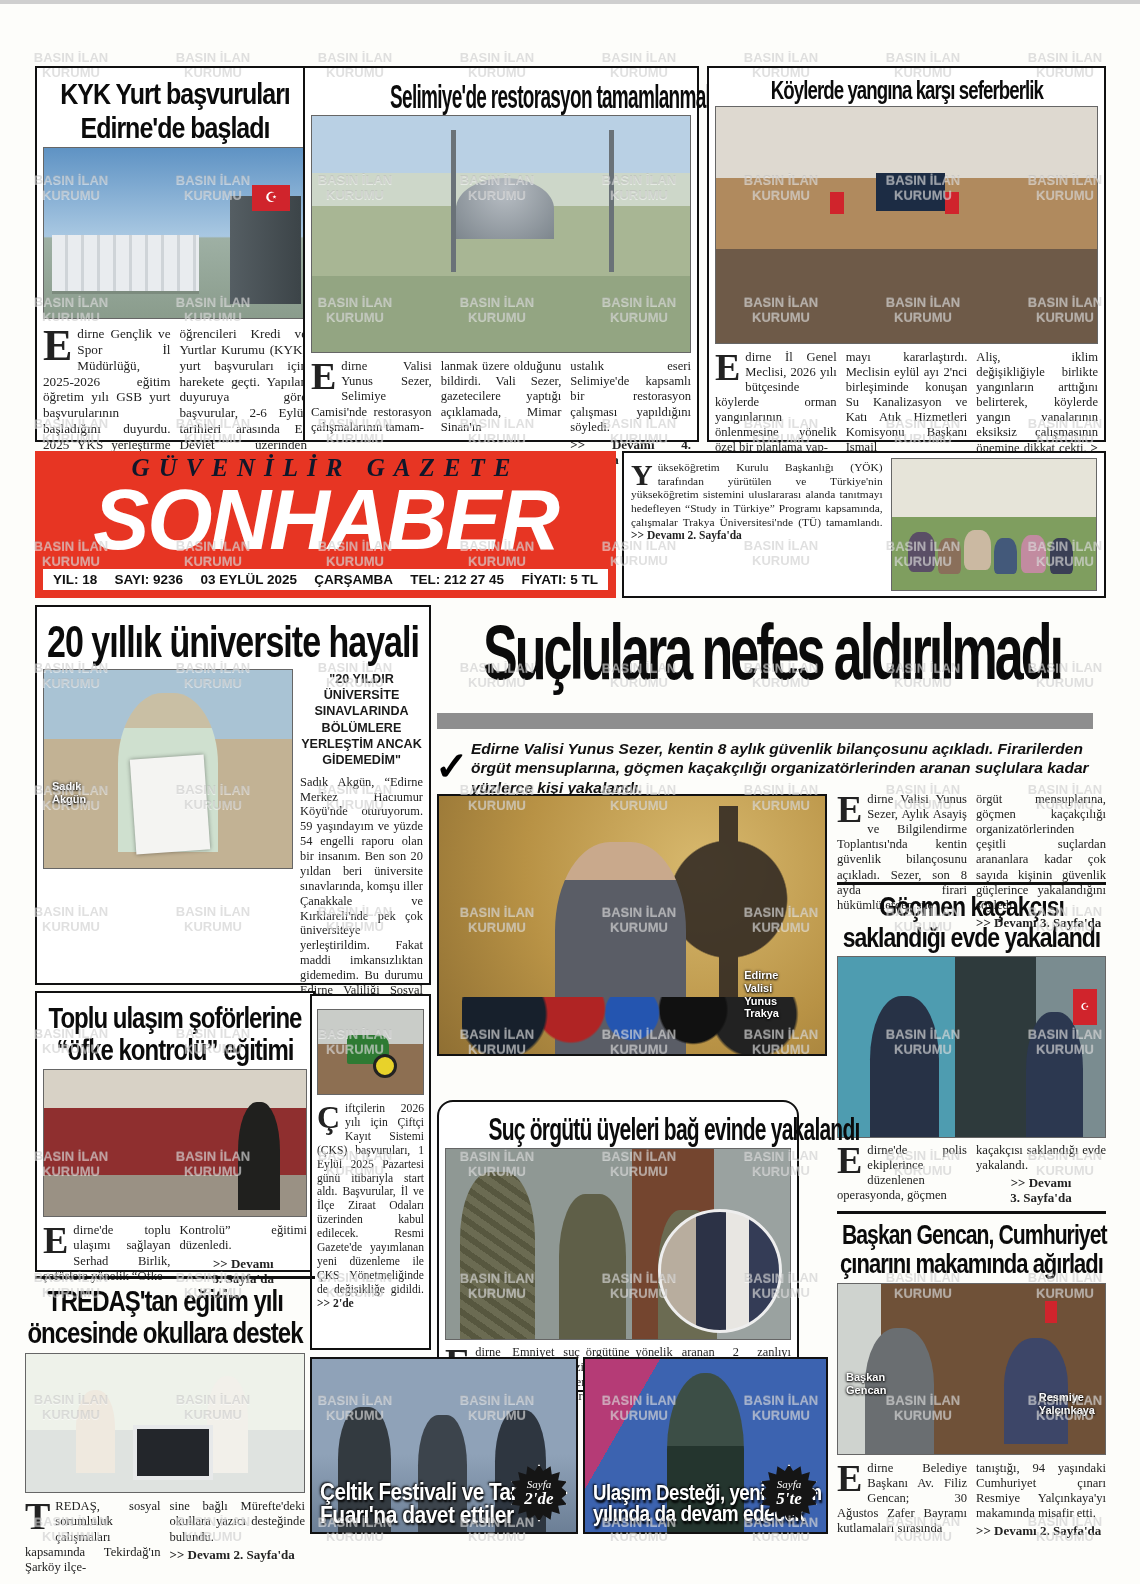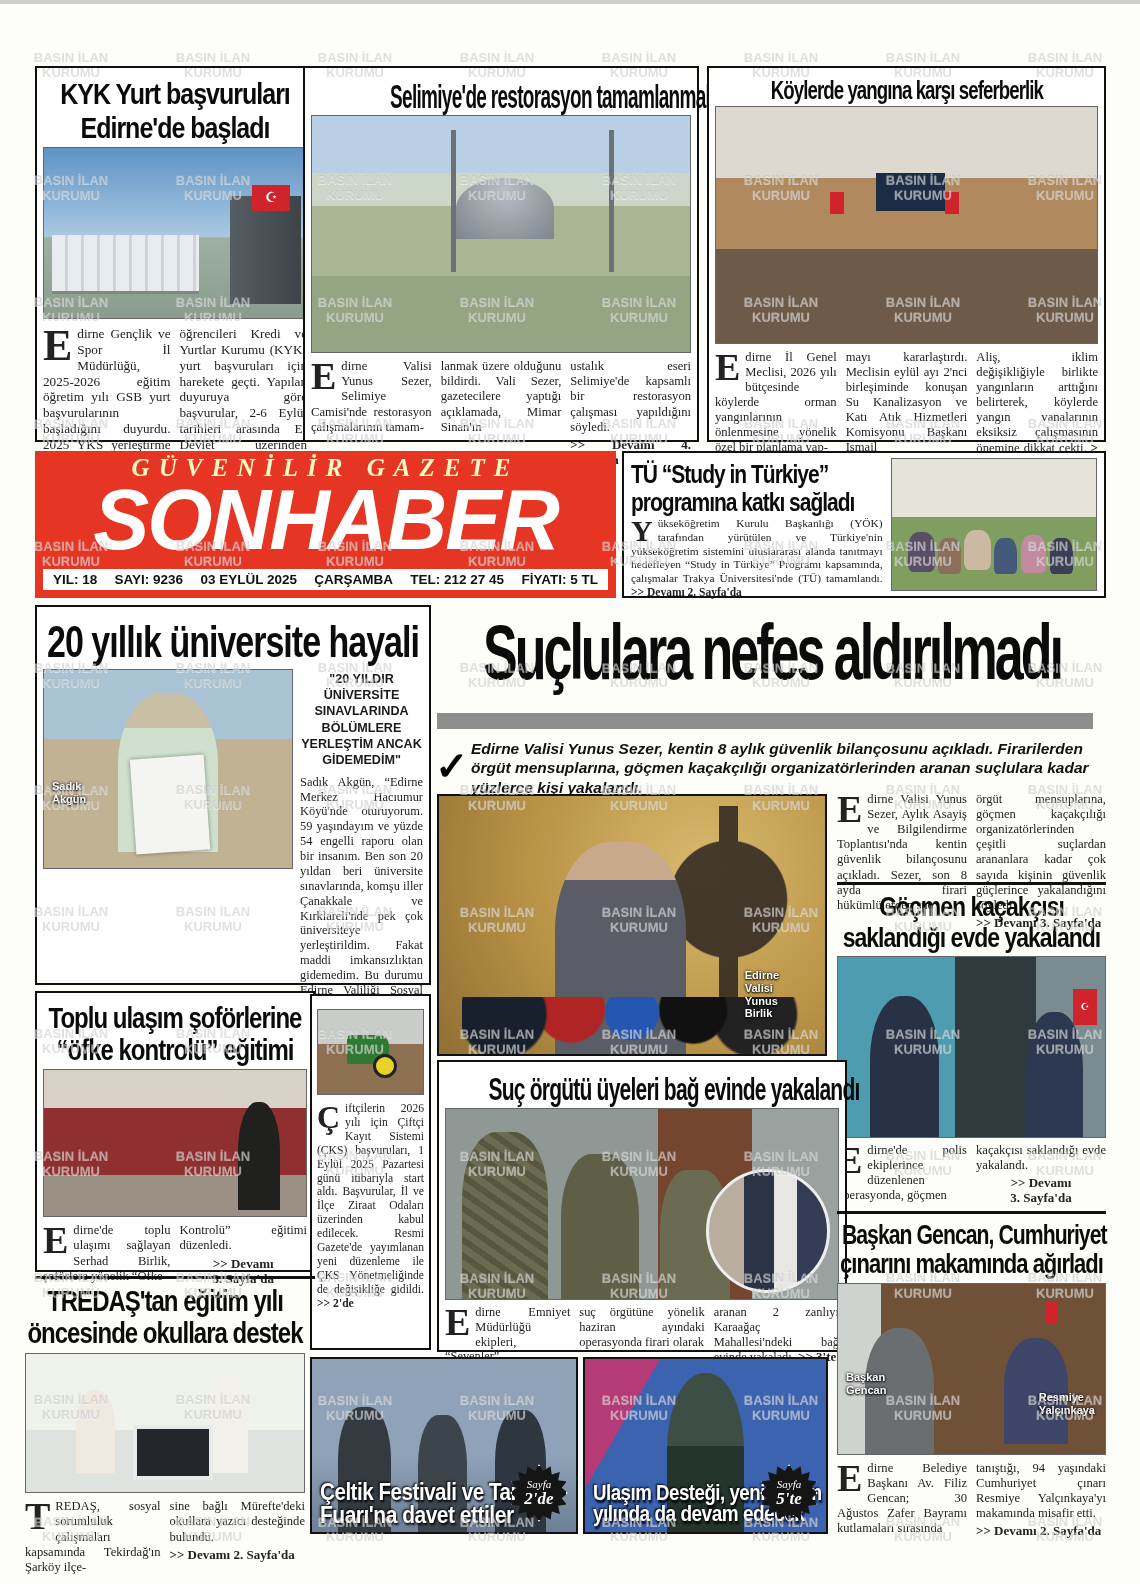--- a/index.html
+++ b/index.html
@@ -94,21 +94,21 @@
       box-shadow:78px 6px 0 -2px #3c444c,156px 2px 0 -1px #2e3640;}
   .ph-ula{background:linear-gradient(120deg,#b53b76 0 22%,#3c63b0 22% 100%);}
   .ph-ula .wom{position:absolute;left:34%;top:8%;width:32%;height:92%;border-radius:48% 48% 0 0;
       background:linear-gradient(180deg,#3c4e46 0 46%,#24352e 46% 100%);}
   .ph-gen{background:linear-gradient(90deg,#cfd3cf 0 16%,#6f5138 16% 100%);}
   .ph-gen .g1{position:absolute;left:10%;bottom:0;width:26%;height:74%;border-radius:45% 45% 0 0;background:#6a6e71;}
   .ph-gen .g2{position:absolute;right:14%;bottom:6%;width:24%;height:62%;border-radius:45% 45% 0 0;background:#3d4668;}
   
   #mast{position:absolute;left:35px;top:447px;width:581px;height:147px;background:#e73523;z-index:1;
         display:flex;flex-direction:column;box-sizing:border-box;padding:4px 8px 8px;}
-  #mast .tag{color:#fef9c3;font-family:"Liberation Serif",serif;font-style:italic;font-weight:bold;font-size:25px;
+  #mast .tag{color:#0f172a;font-family:"Liberation Serif",serif;font-style:italic;font-weight:bold;font-size:25px;
         letter-spacing:9px;text-align:center;line-height:1.05;}
   #mast .ttl{color:#fff;font-family:"Liberation Sans",sans-serif;font-style:italic;font-weight:bold;font-size:84px;
         letter-spacing:-2px;text-align:center;line-height:.92;flex:1;}
   #mast .bar{background:#fff;display:flex;justify-content:space-between;align-items:center;padding:3px 10px;
         font:bold 13.5px "Liberation Sans",sans-serif;color:#101010;}
   
   .subhd{font:italic bold 15.5px "Liberation Sans",sans-serif;line-height:1.25;color:#111;}
   .check{position:absolute;left:-2px;top:4px;font-size:40px;font-weight:bold;color:#000;font-family:"Liberation Sans",sans-serif;}
   .rule{position:absolute;background:#101010;z-index:1;}
   .graybar{position:absolute;left:437px;top:709px;width:656px;height:16px;background:#8e8e8e;z-index:1;}
@@ -389,24 +389,20 @@
       <span>03 EYLÜL  2025</span>
       <span>ÇARŞAMBA</span>
       <span>TEL: 212 27 45</span>
       <span>FİYATI: 5 TL</span>
     </div>
   </header>
 
   <section class="box" style="left:622px;top:447px;width:484px;height:147px;padding:5px 7px;">
     <div style="display:flex;gap:8px;height:100%;">
       <div style="width:54%;">
-        <div class="hl fitwrap" style="font-size:21px;text-align:left;">
-          <span class="fit fl" style="transform: scale(1, 1.2);">TÜ “Study in Türkiye”</span><br>
-          <span class="fit fl" style="transform: scale(1, 1.2);">programına katkı sağladı</span>
-        </div>
         <div class="bd" style="font-size:11.4px;margin-top:3px;">
           <span class="dc" style="font-size:30px;">Y</span><span>ükseköğretim Kurulu Başkanlığı (YÖK) tarafından yürütülen ve Türkiye'nin yükseköğretim sistemini uluslararası alanda tanıtmayı hedefleyen “Study in Türkiye” Programı kapsamında, çalışmalar Trakya Üniversitesi'nde (TÜ) tamamlandı.</span>
           <span class="more" style="font-size:11.5px;">&gt;&gt; Devamı 2. Sayfa'da</span>
         </div>
       </div>
       <div class="ph ph-tu" style="flex:1;">
         <div class="ppl"></div>
       </div>
     </div>
   </section>
@@ -442,21 +438,21 @@
     <span class="check">✓</span>
     <div class="subhd" style="padding-left:34px;">Edirne Valisi Yunus Sezer, kentin 8 aylık güvenlik bilançosunu açıkladı. Firarilerden örgüt mensuplarına, göçmen kaçakçılığı organizatörlerinden aranan suçlulara kadar yüzlerce kişi yakalandı.</div>
   </div>
   <div class="ph ph-vali" style="position:absolute;left:437px;top:790px;width:390px;height:262px;border:2px solid #111;z-index:1;">
     <div class="sil"></div>
     <div class="suit"></div>
     <div class="mics"></div>
     <span class="pcap" style="right:46px;bottom:34px;">Edirne
 Valisi
 Yunus
-Birlik</span>
+Trakya</span>
   </div>
   <div style="position:absolute;left:837px;top:788px;width:269px;z-index:1;">
     <div class="bd cols" style="font-size:12.6px;">
       <div><span class="dc sm">E</span><span>dirne Valisi Yunus Sezer, Aylık Asayiş ve Bilgilendirme Toplantısı'nda kentin güvenlik bilançosunu açıkladı. Sezer, son 8 ayda firari hükümlülerden suç</span></div>
       <div><span>örgüt mensuplarına, göçmen kaçakçılığı organizatörlerinden çeşitli suçlardan arananlara kadar çok sayıda kişinin güvenlik güçlerince yakalandığını söyledi.</span>
         <div class="more">&gt;&gt; Devamı 3. Sayfa'da</div></div>
     </div>
   </div>
 
   <div class="rule" style="left:837px;top:878px;width:269px;height:3px;"></div>
@@ -497,21 +493,21 @@
     <div class="ph ph-cks" style="height:86px;margin-top:8px;">
       <div class="tr"></div>
       <div class="wh"></div>
     </div>
     <div class="bd" style="margin-top:7px;font-size:11.6px;">
       <span class="dc" style="font-size:32px;">Ç</span><span>iftçilerin 2026 yılı için Çiftçi Kayıt Sistemi (ÇKS) başvuruları, 1 Eylül 2025 Pazartesi günü itibarıyla start aldı. Başvurular, İl ve İlçe Ziraat Odaları üzerinden kabul edilecek. Resmi Gazete'de yayımlanan yeni düzenleme ile ÇKS Yönetmeliğinde de değişikliğe gidildi.</span>
       <span class="more" style="font-size:11.6px;">&gt;&gt; 2'de</span>
     </div>
   </section>
 
-  <section class="box" style="left:437px;top:1056px;width:410px;height:292px;">
+  <section class="box" style="left:437px;top:1096px;width:362px;height:292px;border-radius:16px;">
     <div class="hl fitwrap" style="font-size:26px;">
       <span class="fit" style="transform: scale(0.81, 1.22);">Suç örgütü üyeleri bağ evinde yakalandı</span>
     </div>
     <div class="ph ph-suc" style="height:192px;margin-top:5px;">
       <div class="cam"></div>
       <div class="inset"></div>
     </div>
     <div class="bd cols" style="margin-top:5px;font-size:12.4px;">
       <div><span class="dc sm">E</span><span>dirne Emniyet Müdürlüğü ekipleri, “Sevenler”</span></div>
       <div><span>suç örgütüne yönelik haziran ayındaki operasyonda firari olarak</span></div>

